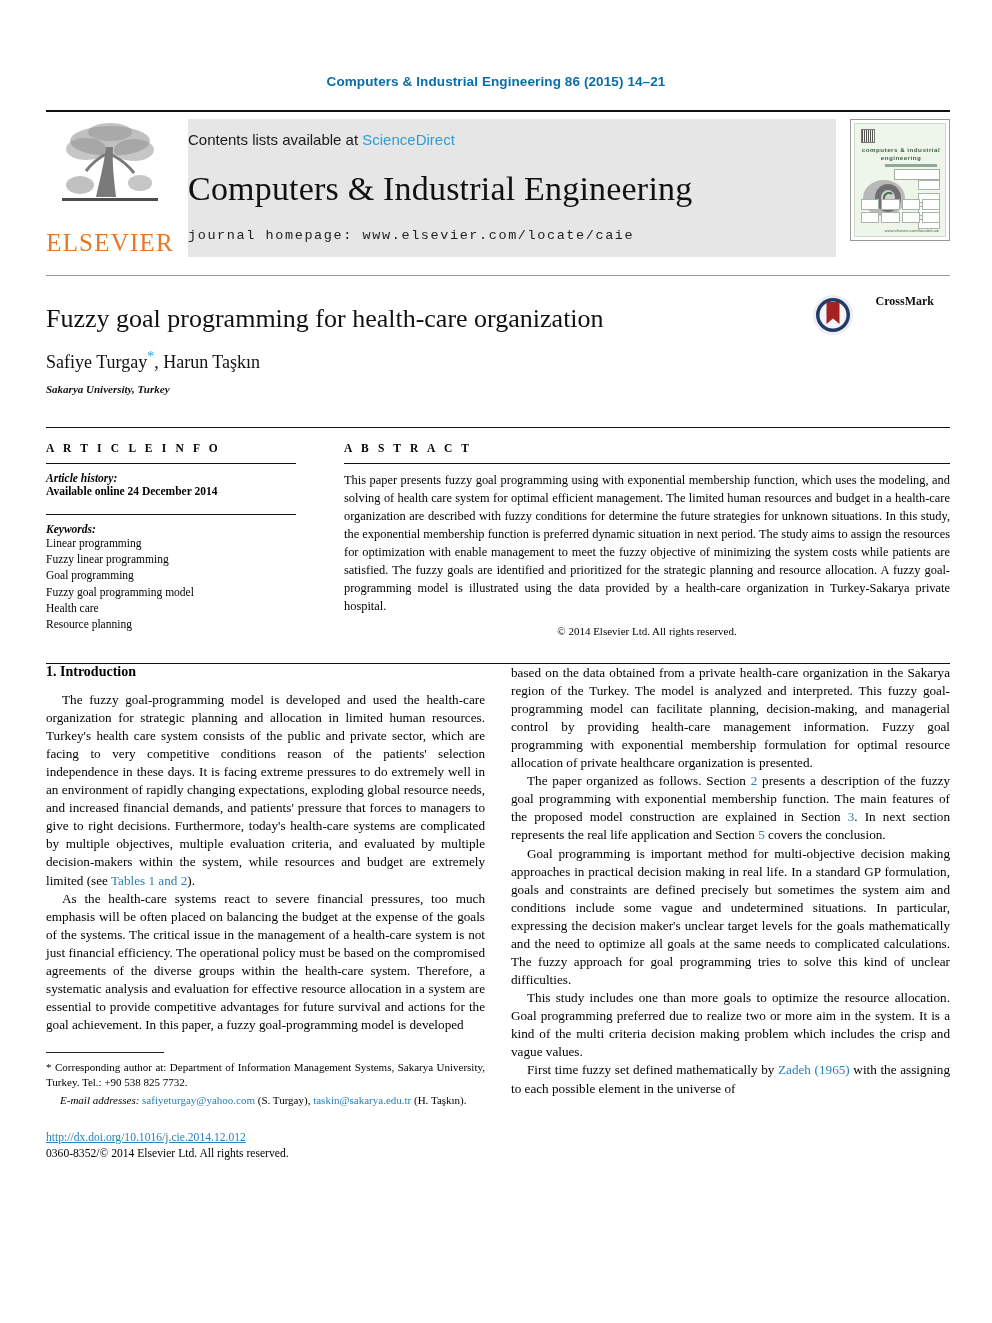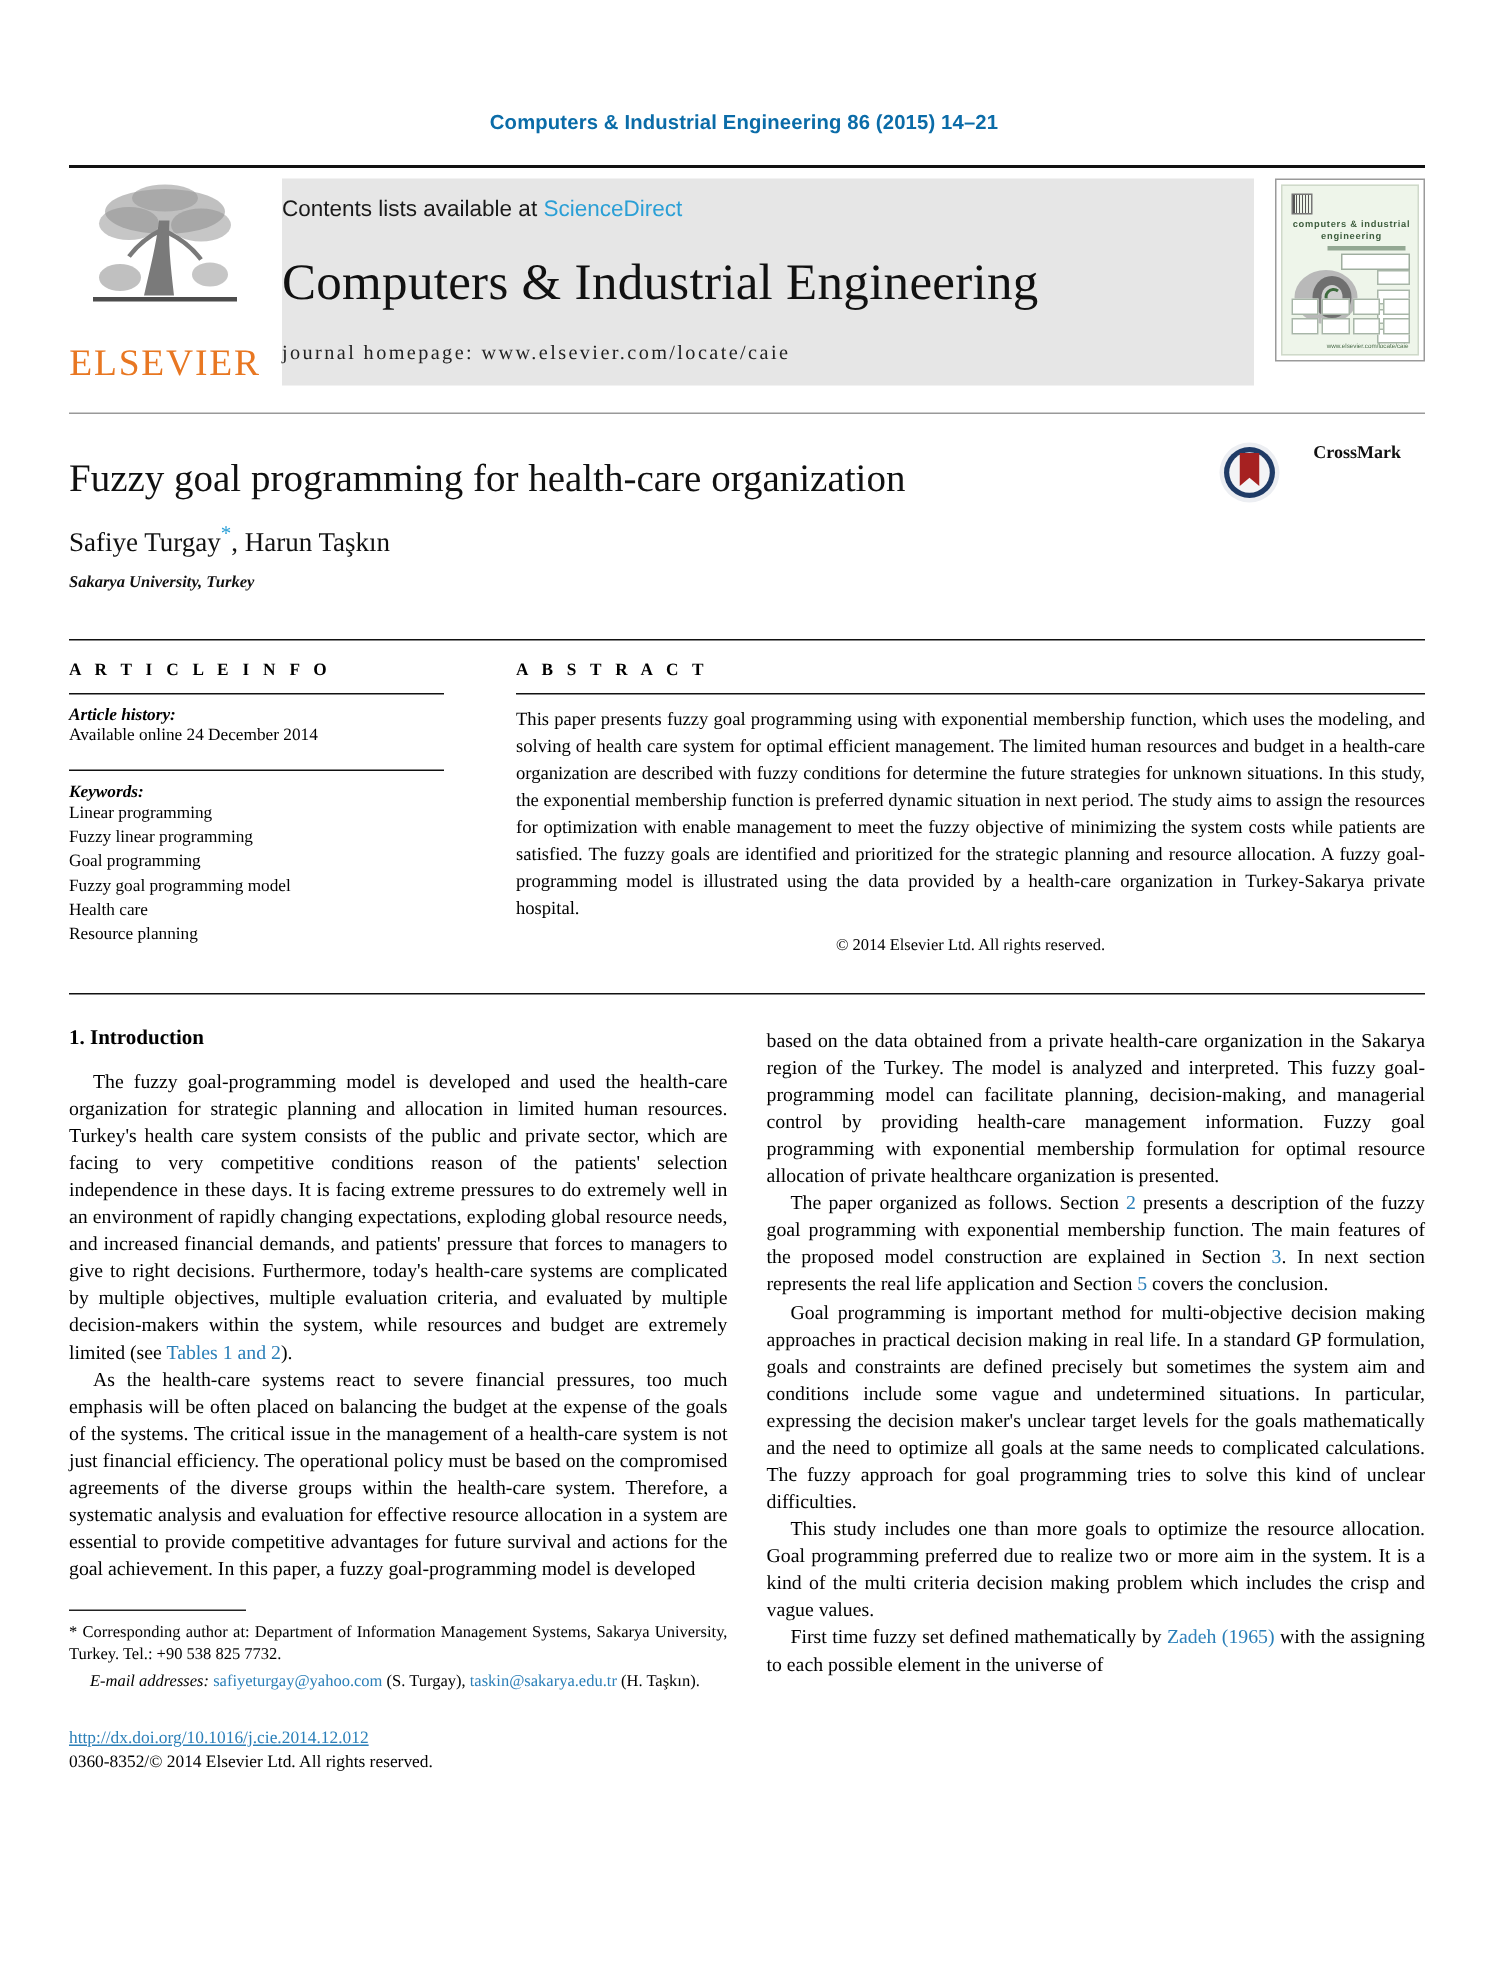--- a/index.html
+++ b/index.html
@@ -80,21 +80,21 @@
   }
   .journal-title {
     font-family: "Liberation Serif", serif;
     font-size: 34px;
     color: #111;
     letter-spacing: 0.2px;
     line-height: 1.1;
     margin: 6px 0 4px 0;
   }
   .homepage-line {
-    font-family: Liberation Serif, serif;
+    font-family: Liberation Mono, monospace;
     font-size: 13.5px;
     letter-spacing: 1.6px;
     color: #222;
   }
 
   .cover-thumb {
     flex: 0 0 100px;
     width: 100px;
     height: 122px;
     border: 1px solid #9a9a9a;
@@ -231,40 +231,39 @@
     letter-spacing: 3.2px;
     margin-bottom: 9px;
   }
   .hr-dark { border-top: 1px solid #111; margin: 0 0 8px 0; }
   .info-head {
     font-style: italic;
     font-weight: bold;
     font-size: 11.5px;
     margin: 0;
   }
-  .info-line { font-size: 11.5px; line-height: 1.38; }
+  .info-line { font-size: 11.5px; line-height: 1.38; font-weight: bold; }
   .info-gap { height: 14px; }
   .kw-list { font-size: 11.5px; line-height: 1.42; }
   .abs-text {
     font-size: 12.4px;
     line-height: 1.45;
     text-align: justify;
     margin: 0;
   }
   .abs-copy {
     font-size: 11px;
     text-align: center;
     margin-top: 9px;
   }
 
   
   .body-wrap {
     margin: 26px 42px 0 46px;
     border-top: 1px solid #111;
-    padding-top: 22px;
     display: flex;
     gap: 26px;
     position: relative;
   }
   .col {
     flex: 1 1 0;
     width: 430px;
   }
   h2.secnum {
     font-family: "Liberation Serif", serif;

